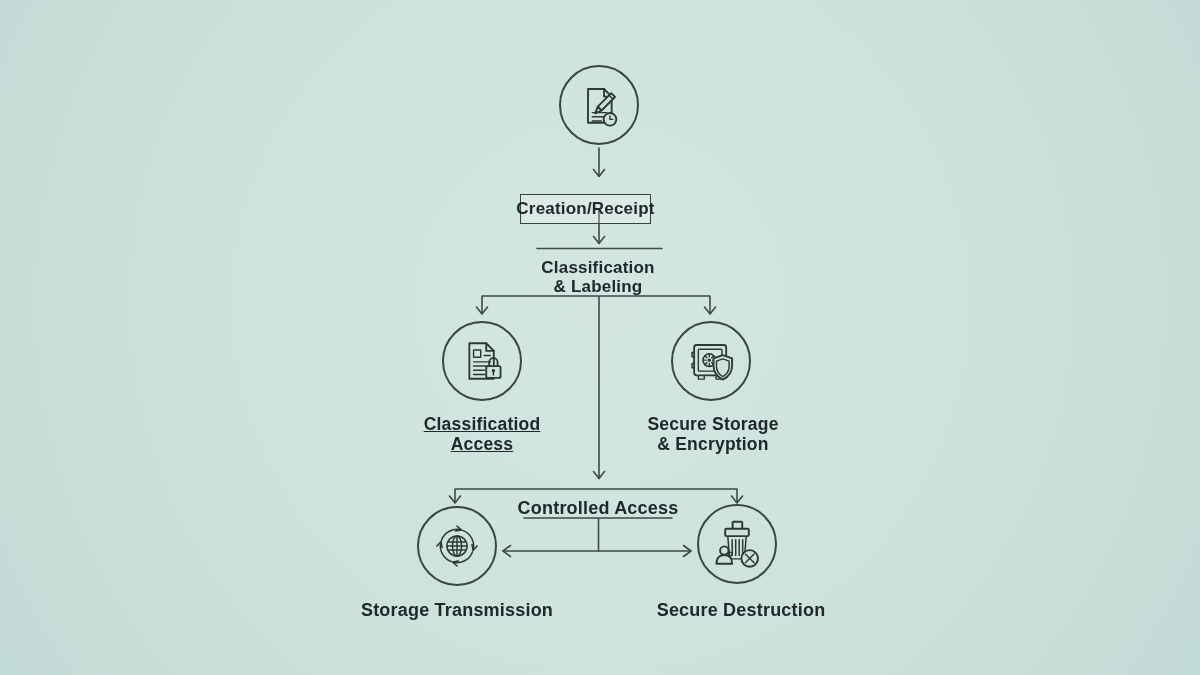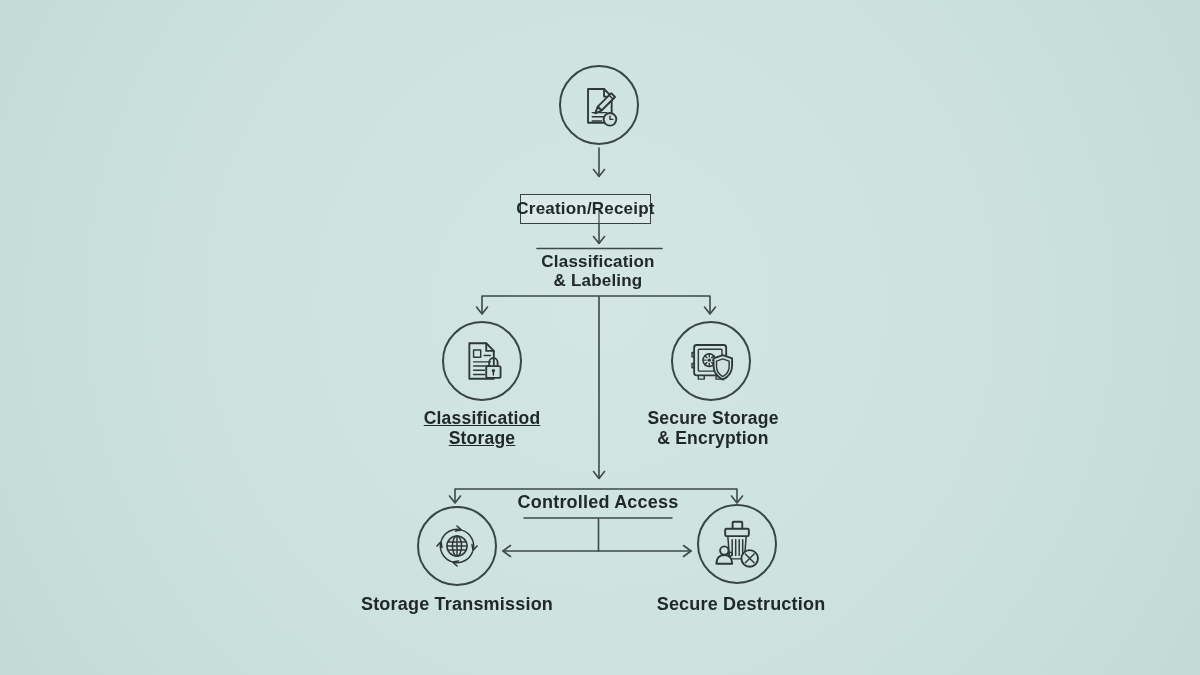--- a/index.html
+++ b/index.html
@@ -12,21 +12,21 @@
     background:radial-gradient(circle at 50% 45%, #d3e6e2 0%, #cde2dd 55%, #c2dad5 100%);
   }
   svg.connectors{position:absolute;left:0;top:0;pointer-events:none;}
   .connectors path{stroke:#3d4a48;stroke-width:1.6;fill:none;stroke-linecap:round;stroke-linejoin:round;}
   .circle{
     position:absolute;width:80px;height:80px;border:2px solid #3a4644;border-radius:50%;
     display:flex;align-items:center;justify-content:center;box-sizing:border-box;
   }
   .lbl{
     position:absolute;text-align:center;font-weight:700;color:#20282a;
-    letter-spacing:.2px;line-height:1.12;
+    letter-spacing:.2px;line-height:1.12;margin-top:6px;
   }
   .box{
     position:absolute;left:520px;top:194px;width:131px;height:30px;
     border:1.6px solid #38423f;background:rgba(255,255,255,.22);
     display:flex;align-items:center;justify-content:center;
     font-weight:700;font-size:17px;color:#20282a;letter-spacing:.2px;box-sizing:border-box;
   }
   svg.icon{display:block;}
   .icon .st{stroke:#2e3837;stroke-width:2.2;fill:none;stroke-linecap:round;stroke-linejoin:round;}
   .icon .thin{stroke-width:1.7;}
@@ -87,21 +87,21 @@
       <path class="st thin" d="M34.5 25.5 h7.5"></path>
       <path class="st thin" d="M22 33 h20 M22 38 h20 M22 43 h13 M22 48 h13"></path>
       <path class="st" d="M40.5 38 v-4.5 a5 5 0 0 1 10 0 V38"></path>
       <rect class="st bgf" x="37" y="38" width="17" height="14" rx="2"></rect>
       <circle class="dot" cx="45.5" cy="43.5" r="2"></circle>
       <path class="st thin" d="M45.5 45.5 v3"></path>
     </svg>
   </div>
   <div class="lbl" style="left:382px;top:409px;width:200px;font-size:17.5px;text-decoration:underline;">
     <span>Classificatiod</span><br>
-    <span>Storage</span>
+    <span>Access</span>
   </div>
 
   <div class="circle" style="left:671px;top:321px;">
     <svg class="icon" width="54" height="54" viewBox="0 0 64 64">
       <rect class="st" x="12" y="13" width="38" height="36" rx="3"></rect>
       <rect class="st thin" x="17" y="18" width="28" height="26" rx="1"></rect>
       <path class="st thin" d="M12 22 h-2.5 v5 h2.5 M12 35 h-2.5 v5 h2.5"></path>
       <path class="st thin" d="M17 49 v4.5 h7 V49 M38 49 v4.5 h7 V49"></path>
       <circle class="st thin" cx="30" cy="31" r="7.5"></circle>
       <circle class="dot" cx="30" cy="31" r="2"></circle>

